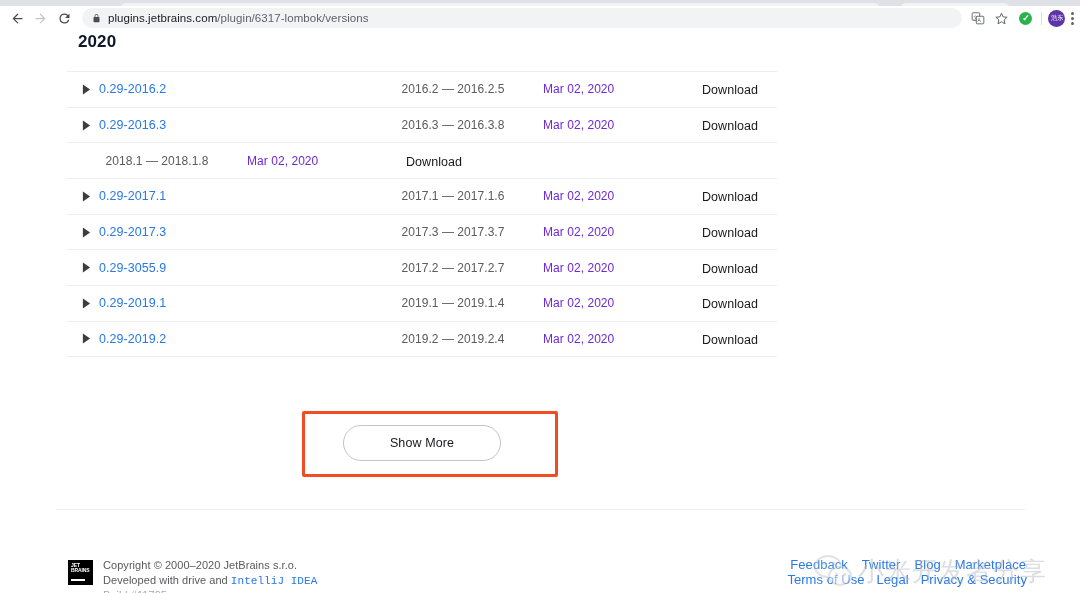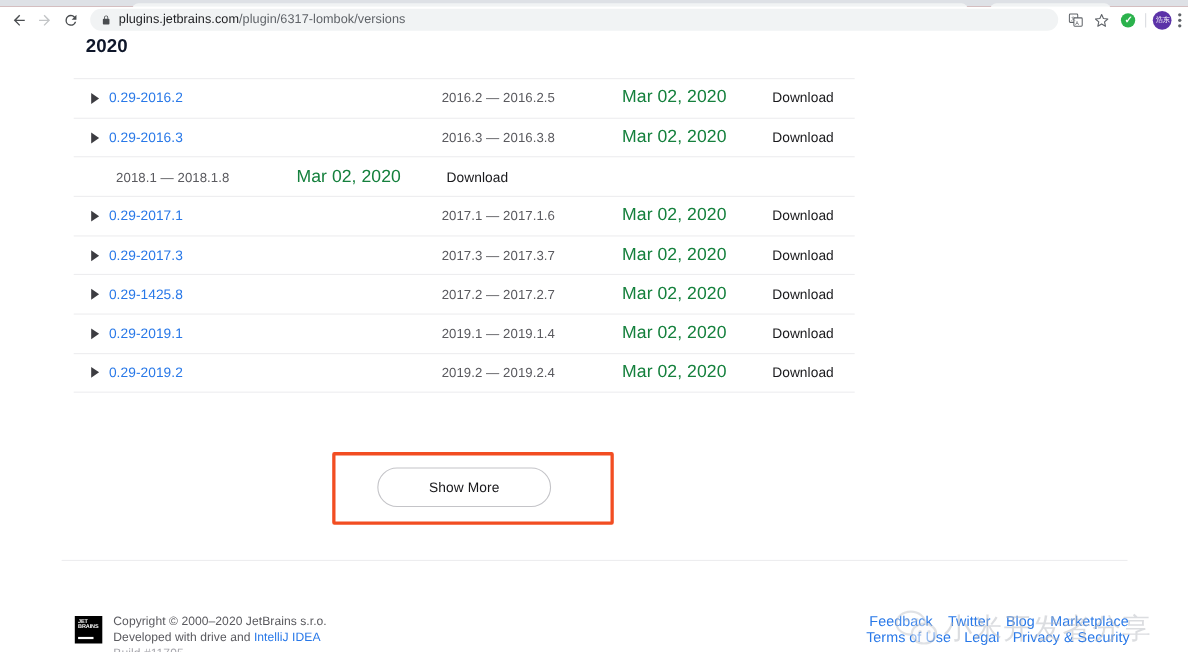--- a/index.html
+++ b/index.html
@@ -142,23 +142,22 @@
   }
   .col-compat {
     width: 180px;
     text-align: center;
     font-size: 12px;
     color: #5a5a5f;
     letter-spacing: 0.05px;
   }
   .col-date {
     width: 140px;
-    text-align: center;
-    font-size: 16px;
-    color: #15803d;
+    font-size: 12px;
+    color: #6d28d9;
     letter-spacing: 0.05px;
   }
   .col-dl {
     width: 94px;
     text-align: center;
   }
   .dl-link {
     font-size: 12.5px;
     color: #19191c;
     text-decoration: none;
@@ -216,21 +215,21 @@
     margin-top: 5px;
   }
   .footer-text {
     position: absolute;
     left: 103px; top: 33px;
     font-size: 11px;
     color: #5a5a5f;
     line-height: 14.5px;
     letter-spacing: 0.05px;
   }
-  .footer-text a { color: #2878e8; text-decoration: none; }
+  .footer-text a { color: #2878e8; text-decoration: none; font-family: Liberation Mono, monospace; }
   .build-no {
     color: #a7a7ad;
   }
   .footer-links {
     position: absolute;
     right: 53px; top: 33px;
     text-align: center;
     font-size: 13px;
     line-height: 14.5px;
     letter-spacing: 0.05px;
@@ -400,21 +399,21 @@
         <div class="col-date">Mar 02, 2020</div>
         <div class="col-dl"><a href="#" class="dl-link">Download</a></div>
       </div>
       <div class="vrow">
         <div class="col-ver">
           <span class="caret">
             <svg width="9" height="11" viewBox="0 0 10 12">
               <path d="M1 0.5 L9 6 L1 11.5 Z" fill="#3c3c41"></path>
             </svg>
           </span>
-          <a href="#" class="ver-link">0.29-1425.8</a>
+          <a href="#" class="ver-link">0.29-3055.9</a>
         </div>
         <div class="col-compat">2017.2 — 2017.2.7</div>
         <div class="col-date">Mar 02, 2020</div>
         <div class="col-dl"><a href="#" class="dl-link">Download</a></div>
       </div>
       <div class="vrow">
         <div class="col-ver">
           <span class="caret">
             <svg width="9" height="11" viewBox="0 0 10 12">
               <path d="M1 0.5 L9 6 L1 11.5 Z" fill="#3c3c41"></path>

